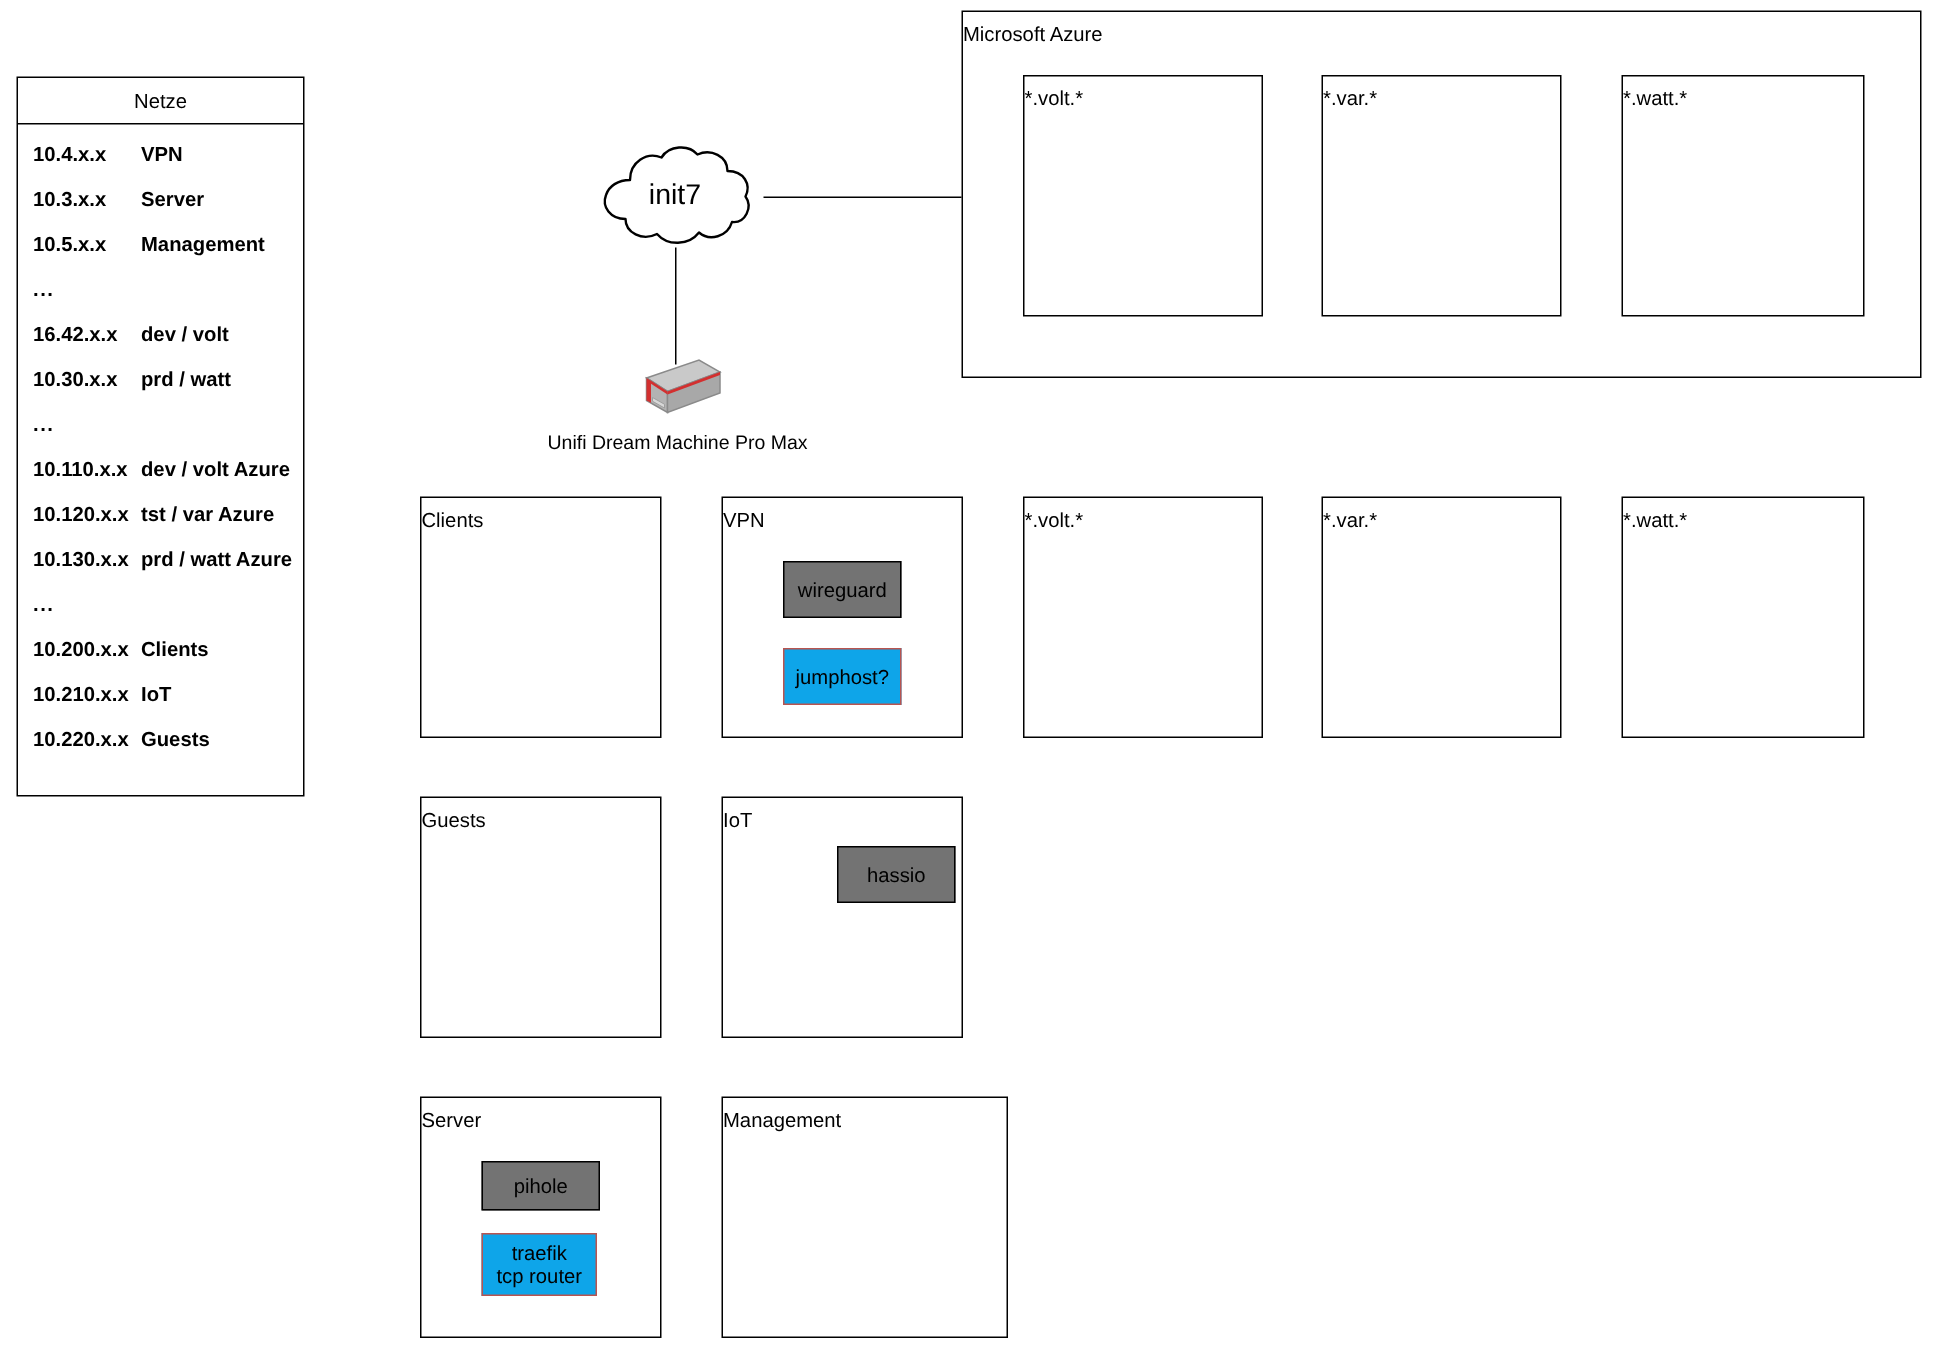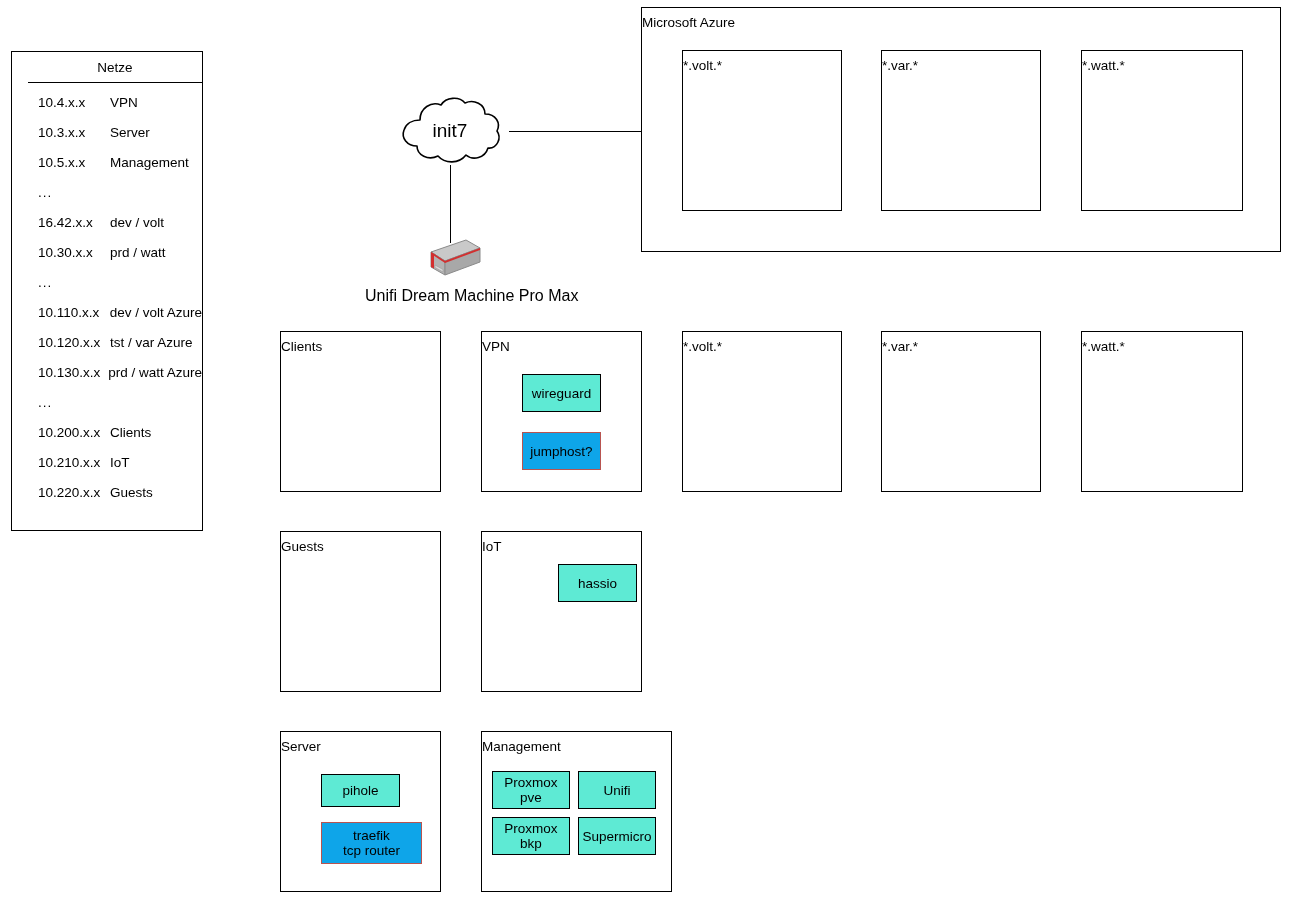--- a/index.html
+++ b/index.html
@@ -28,53 +28,53 @@
   .zone-title {
     position: absolute;
     left: 0; right: 0;
     top: 7px;
     text-align: left;
     font-size: 13.5px;
     line-height: 16px;
   }
   .node {
     border: 1.6px solid #000000;
-    background: #5eead4;
+    background: #737373;
     display: flex;
     align-items: center;
     justify-content: center;
     text-align: center;
     font-size: 13.5px;
     line-height: 15px;
   }
   .node.alert {
     background: #0ea5e9;
     border-color: #b85450;
   }
 
   
   .table-outer {
     border: 1.6px solid #000000;
     background: #ffffff;
-    padding-left: 16px;
   }
   .table-head {
     height: 30px;
     border-bottom: 1.6px solid #000000;
     display: flex;
     align-items: center;
     justify-content: center;
     font-size: 13.5px;
   }
   .table-body { padding-top: 4px; }
   .trow {
     height: 30px;
     display: flex;
     align-items: center;
     font-size: 13.5px;
+    font-weight: bold;
   }
   .tcell-net {
     width: 82px;
     padding-left: 10px;
     box-sizing: border-box;
     white-space: nowrap;
   }
   .tcell-name { white-space: nowrap; }
   .trow.sep .tcell-net { letter-spacing: 1px; }
 
@@ -88,21 +88,21 @@
     left: 0; right: 0;
     top: 24px;
     text-align: center;
     font-size: 19px;
   }
 
   
   .device-caption {
     position: absolute;
     text-align: right;
-    font-size: 16px;
+    font-size: 13px;
     white-space: nowrap;
   }
 
   
   .mgmt-grid {
     position: absolute;
     display: grid;
     grid-template-columns: 78px 78px;
     grid-template-rows: 38px 38px;
     gap: 8px 8px;
@@ -256,37 +256,23 @@
     <div class="abs node" style="left:40px; top:32px; width:79px; height:38px;margin-left:36px;">
       <span>hassio</span>
     </div>
   </div>
 
   <div class="abs zone" style="left:280px; top:731px; width:161px; height:161px;">
     <div class="zone-title">Server</div>
     <div class="abs node" style="left:40px; top:42px; width:79px; height:33px;">
       <span>pihole</span>
     </div>
-    <div class="abs node alert" style="left:40px; top:90px; width:101px; height:42px; flex-direction:column;">
+    <div class="abs node alert" style="left:40px; top:90px; width:77px; height:42px; flex-direction:column;">
       <span>traefik</span>
       <span>tcp router</span>
     </div>
   </div>
 
   <div class="abs zone" style="left:481px; top:731px; width:191px; height:161px;">
     <div class="zone-title">Management</div>
-    <div class="mgmt-grid" style="left:10px; top:39px;">
-      <div class="node">
-        <span>Proxmox pve</span>
-      </div>
-      <div class="node">
-        <span>Unifi</span>
-      </div>
-      <div class="node">
-        <span>Proxmox bkp</span>
-      </div>
-      <div class="node">
-        <span>Supermicro</span>
-      </div>
-    </div>
   </div>
 
 </div>
 
 </body></html>

